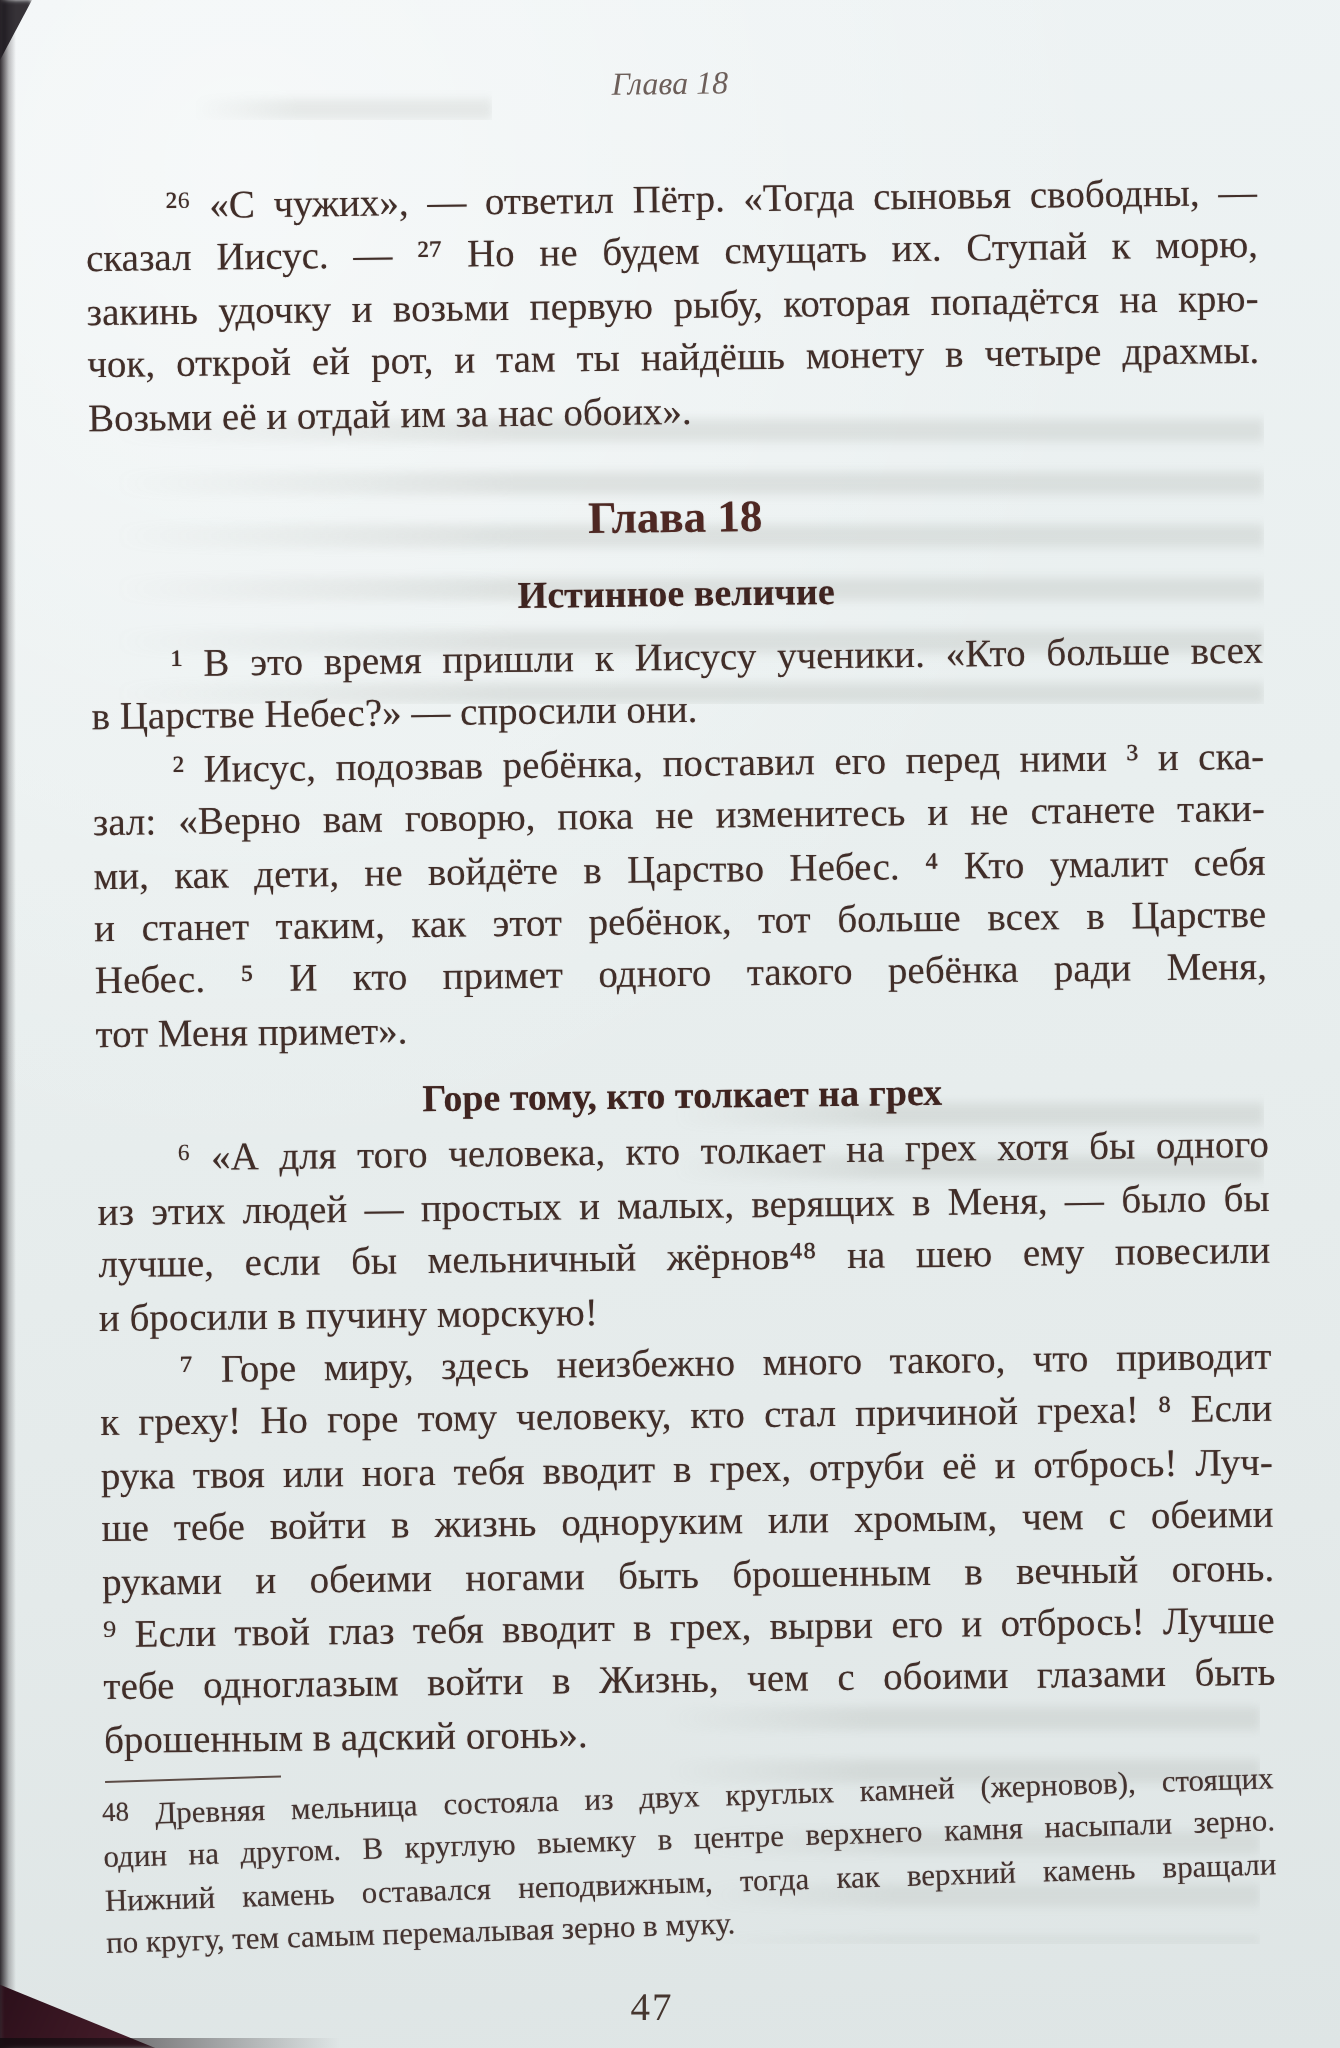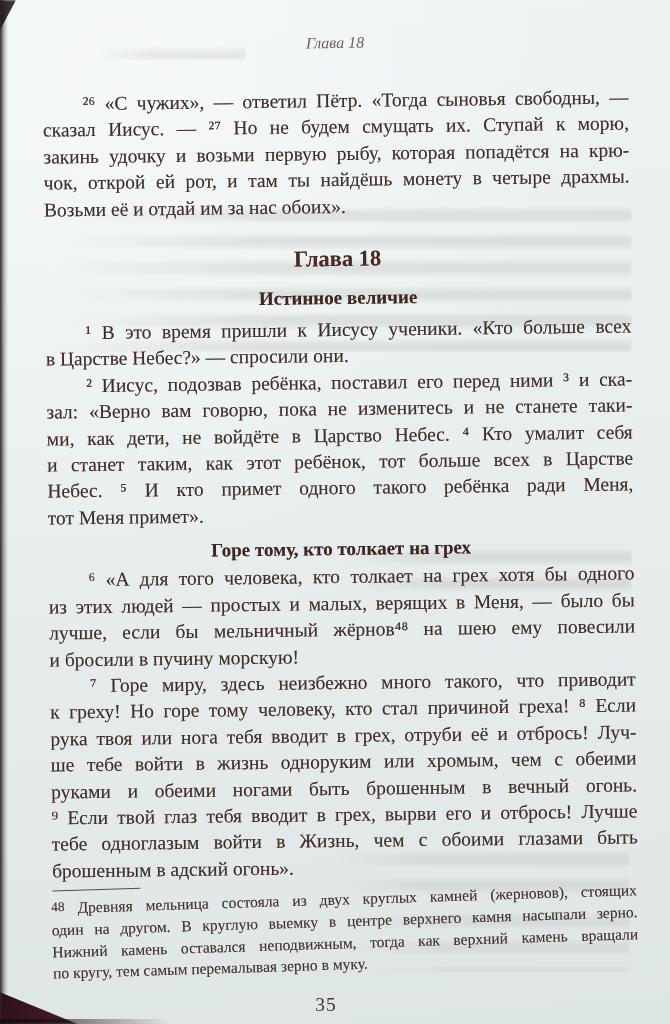--- a/index.html
+++ b/index.html
@@ -156,20 +156,20 @@
       <div class="line">
         <span class="fn-marker">48</span><span>Древняя мельница состояла из двух круглых камней (жерновов), стоящих</span>
       </div>
       <div class="line">один на другом.  В круглую выемку в центре верхнего камня насыпали зерно.</div>
       <div class="line">Нижний камень оставался неподвижным, тогда как верхний камень вращали</div>
       <div class="line end">по кругу, тем самым перемалывая зерно в муку.</div>
     </div>
 
   </div>
 
-  <div class="page-num">35</div>
+  <div class="page-num">47</div>
 
   <div class="edge-left"></div>
   <div class="corner-tl"></div>
   <div class="corner-bl"></div>
   <div class="edge-bottom"></div>
 
 </div>
 
 </body></html>

